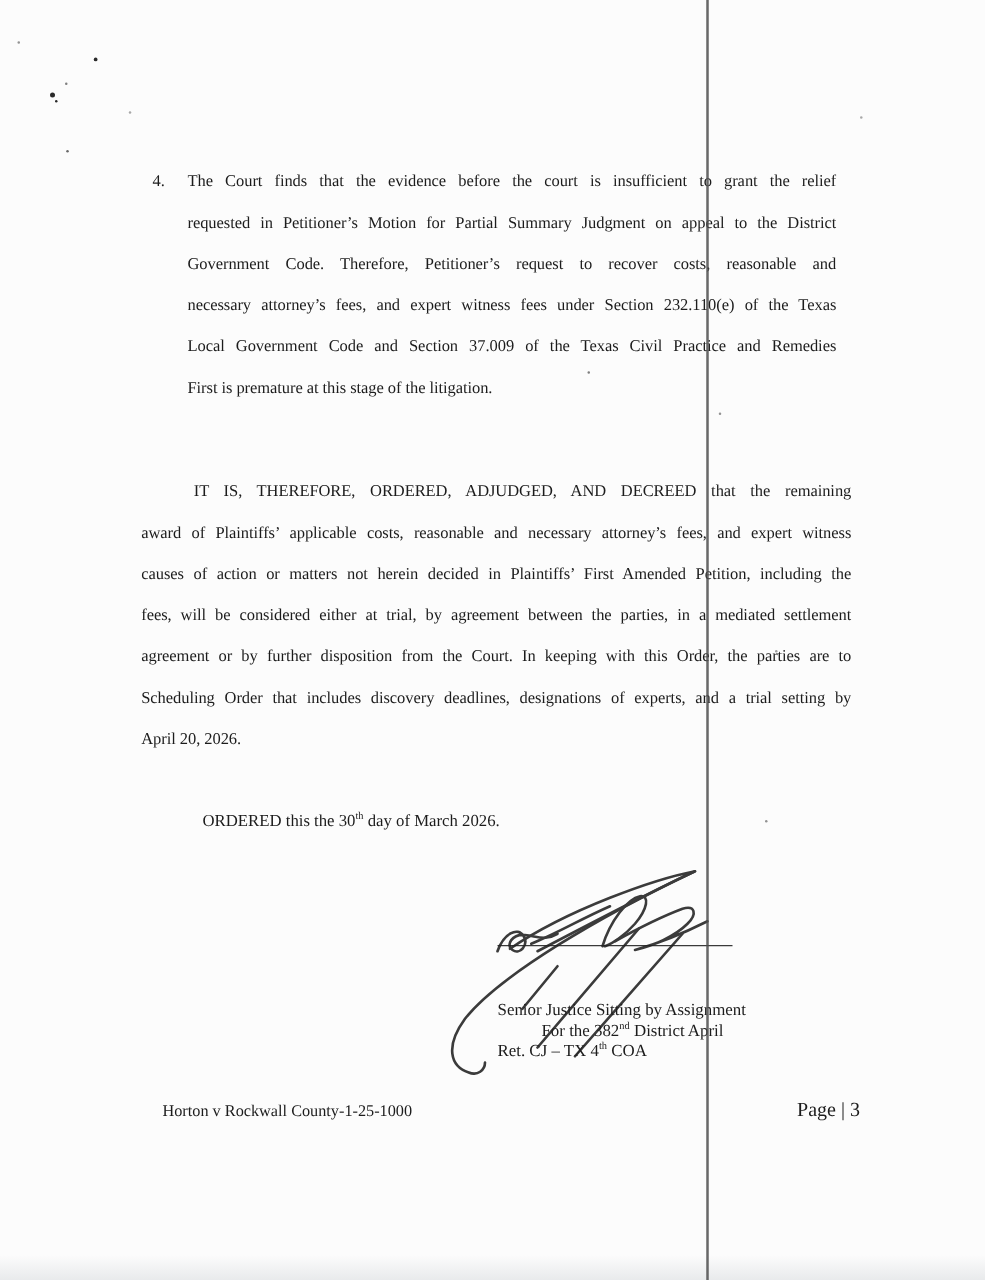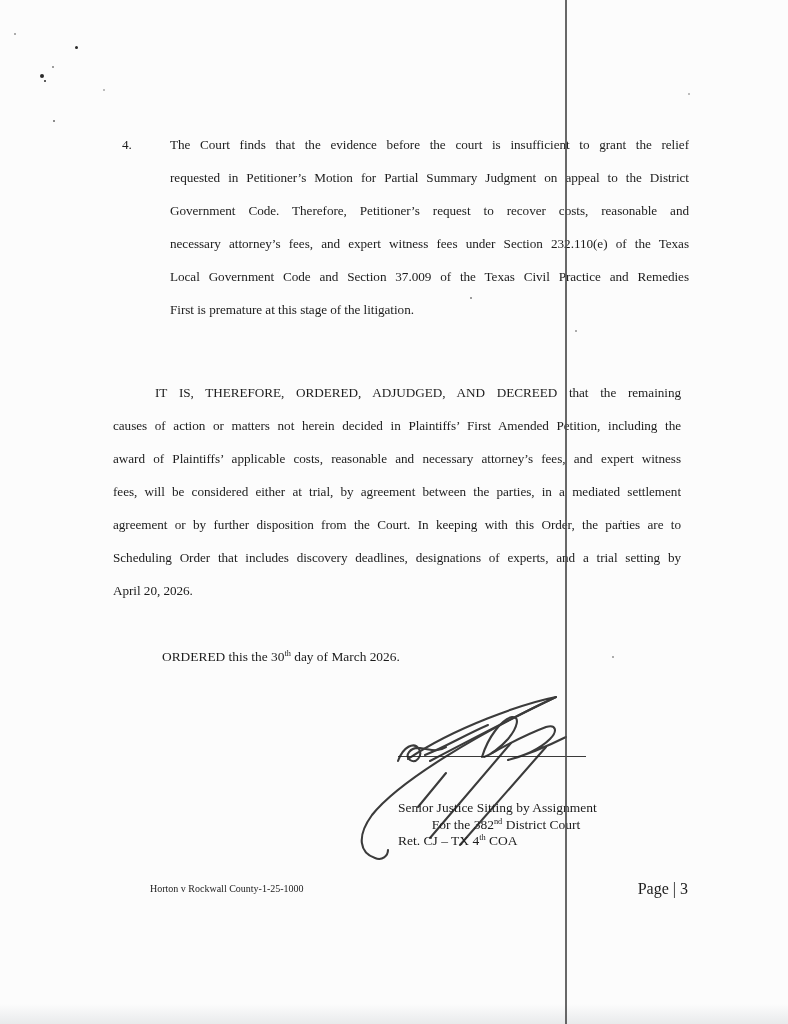--- a/index.html
+++ b/index.html
@@ -24,33 +24,33 @@
   
   .para{position:absolute;font-size:13.2px;letter-spacing:-0.05px;}
   .text-line{
     height:33px;line-height:33px;overflow:hidden;
     text-align:justify;text-align-last:justify;
     white-space:normal;
   }
   .text-line.last-line{text-align-last:left;}
   .para4{top:128px;left:122px;width:559px;}
   .para4 .para-num{position:absolute;left:0;top:0;height:33px;line-height:33px;}
-  .para4 .lines{margin-left:48px;width:519px;}
+  .para4 .lines{margin-left:28px;width:519px;}
   .decree{top:376px;left:113px;width:568px;}
   .decree .text-line:first-child{text-indent:42px;}
   
   .ordered{position:absolute;top:640px;left:162px;height:33px;line-height:33px;font-size:13.4px;text-align:right;}
   sup{font-size:0.62em;vertical-align:super;line-height:0;}
   
   .signature{position:absolute;left:330px;top:685px;width:300px;height:180px;z-index:3;pointer-events:none;}
   .sig-underline{position:absolute;left:398px;top:756px;width:188px;height:1.4px;background:#3a3a3a;z-index:1;}
   .sig-block{position:absolute;left:398px;top:800px;width:216px;font-size:13.5px;line-height:16.6px;z-index:2;}
   .sig-l2{text-align:center;}
   
-  .footer-left{position:absolute;left:130px;top:880px;height:18px;line-height:18px;font-size:10px;margin-left:20px;}
+  .footer-left{position:absolute;left:130px;top:880px;height:18px;line-height:18px;font-size:13px;}
   .footer-right{position:absolute;right:100px;top:880px;height:18px;line-height:18px;font-size:16px;}
   
   .scan-line{position:absolute;left:565px;top:0;width:1.6px;height:1024px;background:var(--scanline);opacity:.85;z-index:5;}
   .speck{position:absolute;background:#2a2a2a;border-radius:50%;z-index:4;}
 </style>
 </head>
 <body>
 
 <div class="page">
 
@@ -61,22 +61,22 @@
         <div class="text-line">requested in Petitioner’s Motion for Partial Summary Judgment on appeal to the District</div>
         <div class="text-line">Government Code.  Therefore, Petitioner’s request to recover costs, reasonable and</div>
         <div class="text-line">necessary attorney’s fees, and expert witness fees under Section 232.110(e) of the Texas</div>
         <div class="text-line">Local Government Code and Section 37.009 of the Texas Civil Practice and Remedies</div>
         <div class="text-line last-line">First is premature at this stage of the litigation.</div>
       </div>
   </div>
 
   <div class="para decree">
       <div class="text-line">IT IS, THEREFORE, ORDERED, ADJUDGED, AND DECREED that the remaining</div>
+      <div class="text-line">award of Plaintiffs’ applicable costs, reasonable and necessary attorney’s fees, and expert witness</div>
       <div class="text-line">causes of action or matters not herein decided in Plaintiffs’ First Amended Petition, including the</div>
-      <div class="text-line">award of Plaintiffs’ applicable costs, reasonable and necessary attorney’s fees, and expert witness</div>
       <div class="text-line">fees, will be considered either at trial, by agreement between the parties, in a mediated settlement</div>
       <div class="text-line">agreement or by further disposition from the Court.  In keeping with this Order, the parties are to</div>
       <div class="text-line">Scheduling Order that includes discovery deadlines, designations of experts, and a trial setting by</div>
       <div class="text-line last-line">April 20, 2026.</div>
     </div>
 
   <div class="ordered">
     <span>ORDERED this the 30</span><sup>th</sup><span> day of March 2026.</span>
   </div>
 
@@ -89,21 +89,21 @@
     <path d="M162,68 C180,58 200,48 216,42 C226,39 228,46 220,54 C210,64 192,72 178,75 C196,70 216,62 236,52"></path>
     <path d="M100,153 L181,58"></path>
     <path d="M130,160 L216,62"></path>
     <path d="M88,122 L116,88"></path>
   </svg>
   <div class="sig-underline"></div>
 
   <div class="sig-block">
     <div class="sig-l1">Senior Justice Sitting by Assignment</div>
     <div class="sig-l2">
-      <span>For the 382</span><sup>nd</sup><span> District Court</span>
+      <span>For the 382</span><sup>nd</sup><span> District April</span>
     </div>
     <div class="sig-l3">
       <span>Ret. CJ – TX 4</span><sup>th</sup><span> COA</span>
     </div>
   </div>
 
   <div class="footer-left">Horton v Rockwall County-1-25-1000</div>
   <div class="footer-right">Page | 3</div>
 
   <div class="scan-line"></div>

